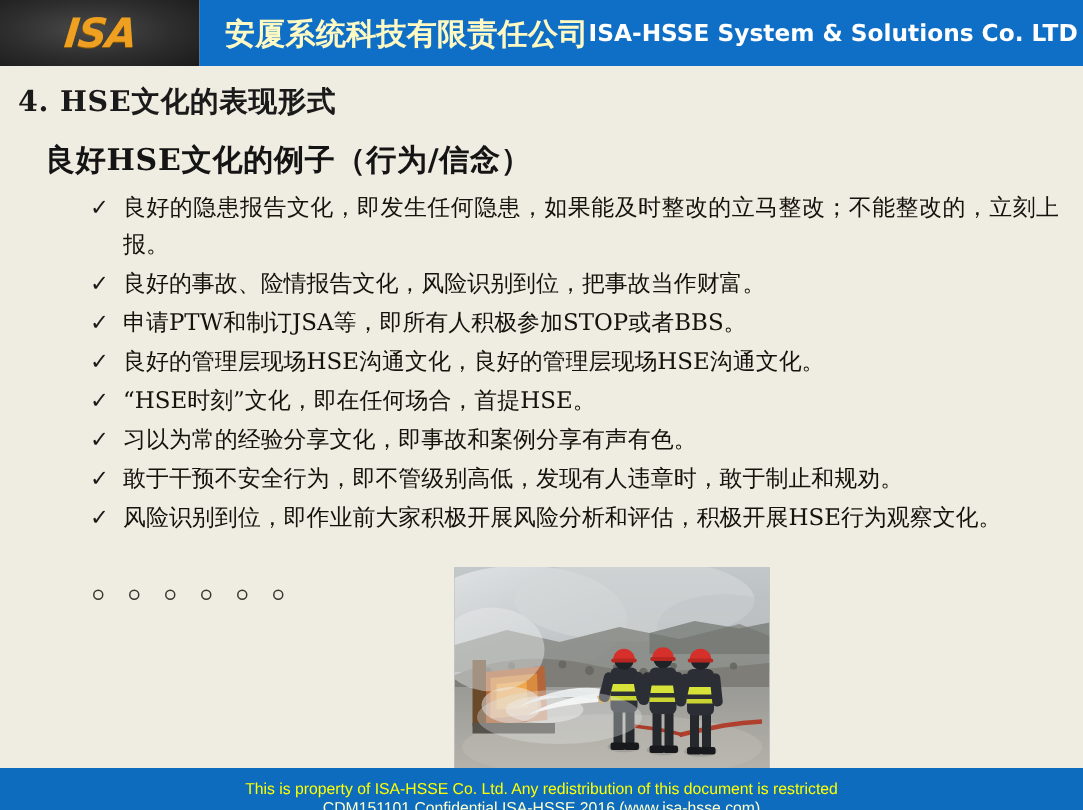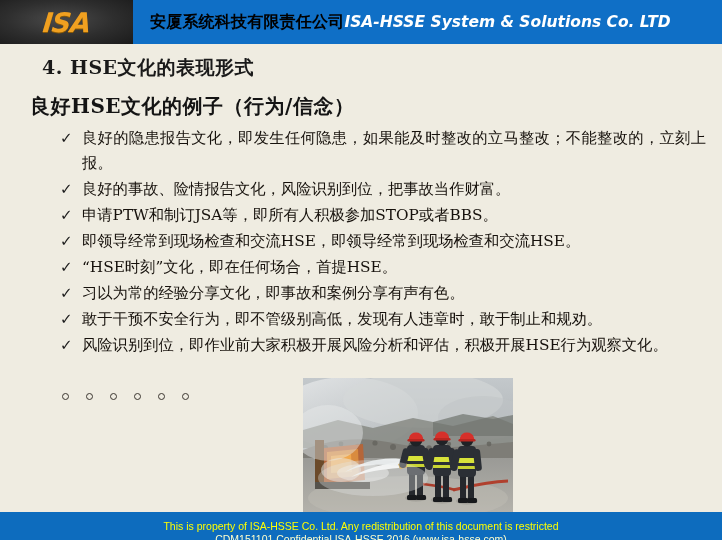--- a/index.html
+++ b/index.html
@@ -53,49 +53,47 @@
   .header-blue-pane {
     flex: 1;
     height: 44px;
     background: #0F6FC6;
     display: flex;
     align-items: center;
     padding-left: 17px;
     box-sizing: border-box;
   }
   .header-cn {
-    color: #000000;
+    color: #fef9c3;
     font-family: "DejaVu Sans", sans-serif;
     font-weight: bold;
-    font-size: 16px;
+    font-size: 20px;
     letter-spacing: 0.2px;
     white-space: nowrap;
   }
   .header-en {
     color: #ffffff;
     font-family: "DejaVu Sans", sans-serif;
     font-weight: bold;
     font-size: 15.5px;
     margin-left: 0;
     white-space: nowrap;
-    font-style: italic;
   }
 
   
   .title-1 {
     position: absolute;
     left: 12px;
     top: 55px;
     font-family: "DejaVu Serif", "Liberation Serif", serif;
     font-weight: bold;
     font-size: 19px;
     color: #1a1a1a;
     letter-spacing: 0.5px;
     white-space: nowrap;
-    margin-left: 30px;
   }
   .title-2 {
     position: absolute;
     left: 30px;
     top: 93px;
     font-family: "DejaVu Serif", "Liberation Serif", serif;
     font-weight: bold;
     font-size: 20px;
     color: #141414;
     letter-spacing: 0.5px;
@@ -220,21 +218,21 @@
       <span class="bullet-text">良好的事故、险情报告文化，风险识别到位，把事故当作财富。</span>
     </div>
 
     <div class="bullet-row">
       <span class="check-icon">✓</span>
       <span class="bullet-text">申请PTW和制订JSA等，即所有人积极参加STOP或者BBS。</span>
     </div>
 
     <div class="bullet-row">
       <span class="check-icon">✓</span>
-      <span class="bullet-text">即领导经常到现场检查和交流HSE，即领导经常到现场检查和交流HSE。</span>
+      <span class="bullet-text">良好的管理层现场HSE沟通文化，良好的管理层现场HSE沟通文化。</span>
     </div>
 
     <div class="bullet-row">
       <span class="check-icon">✓</span>
       <span class="bullet-text">“HSE时刻”文化，即在任何场合，首提HSE。</span>
     </div>
 
     <div class="bullet-row">
       <span class="check-icon">✓</span>
       <span class="bullet-text">习以为常的经验分享文化，即事故和案例分享有声有色。</span>

